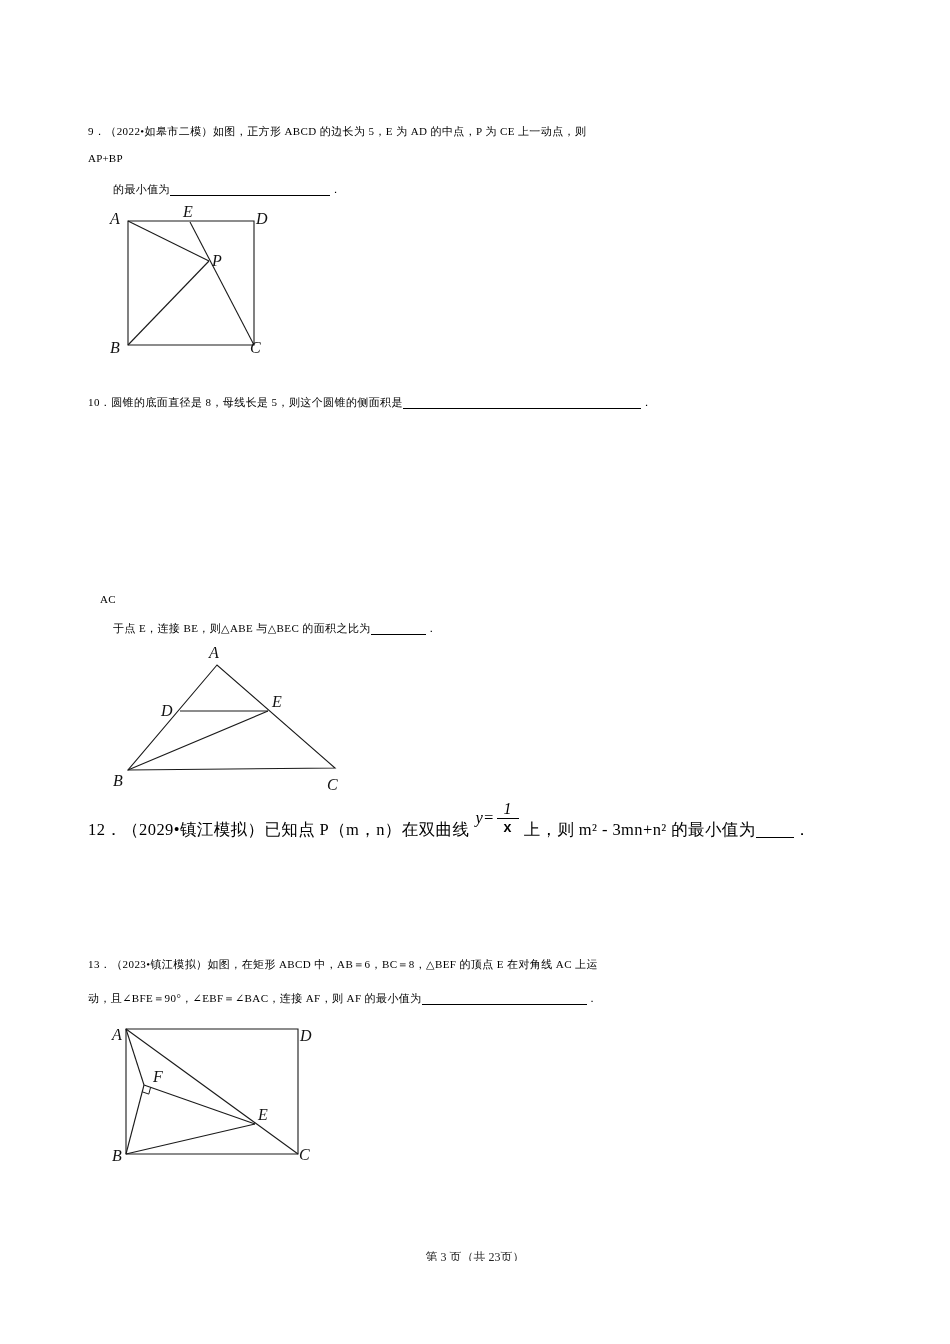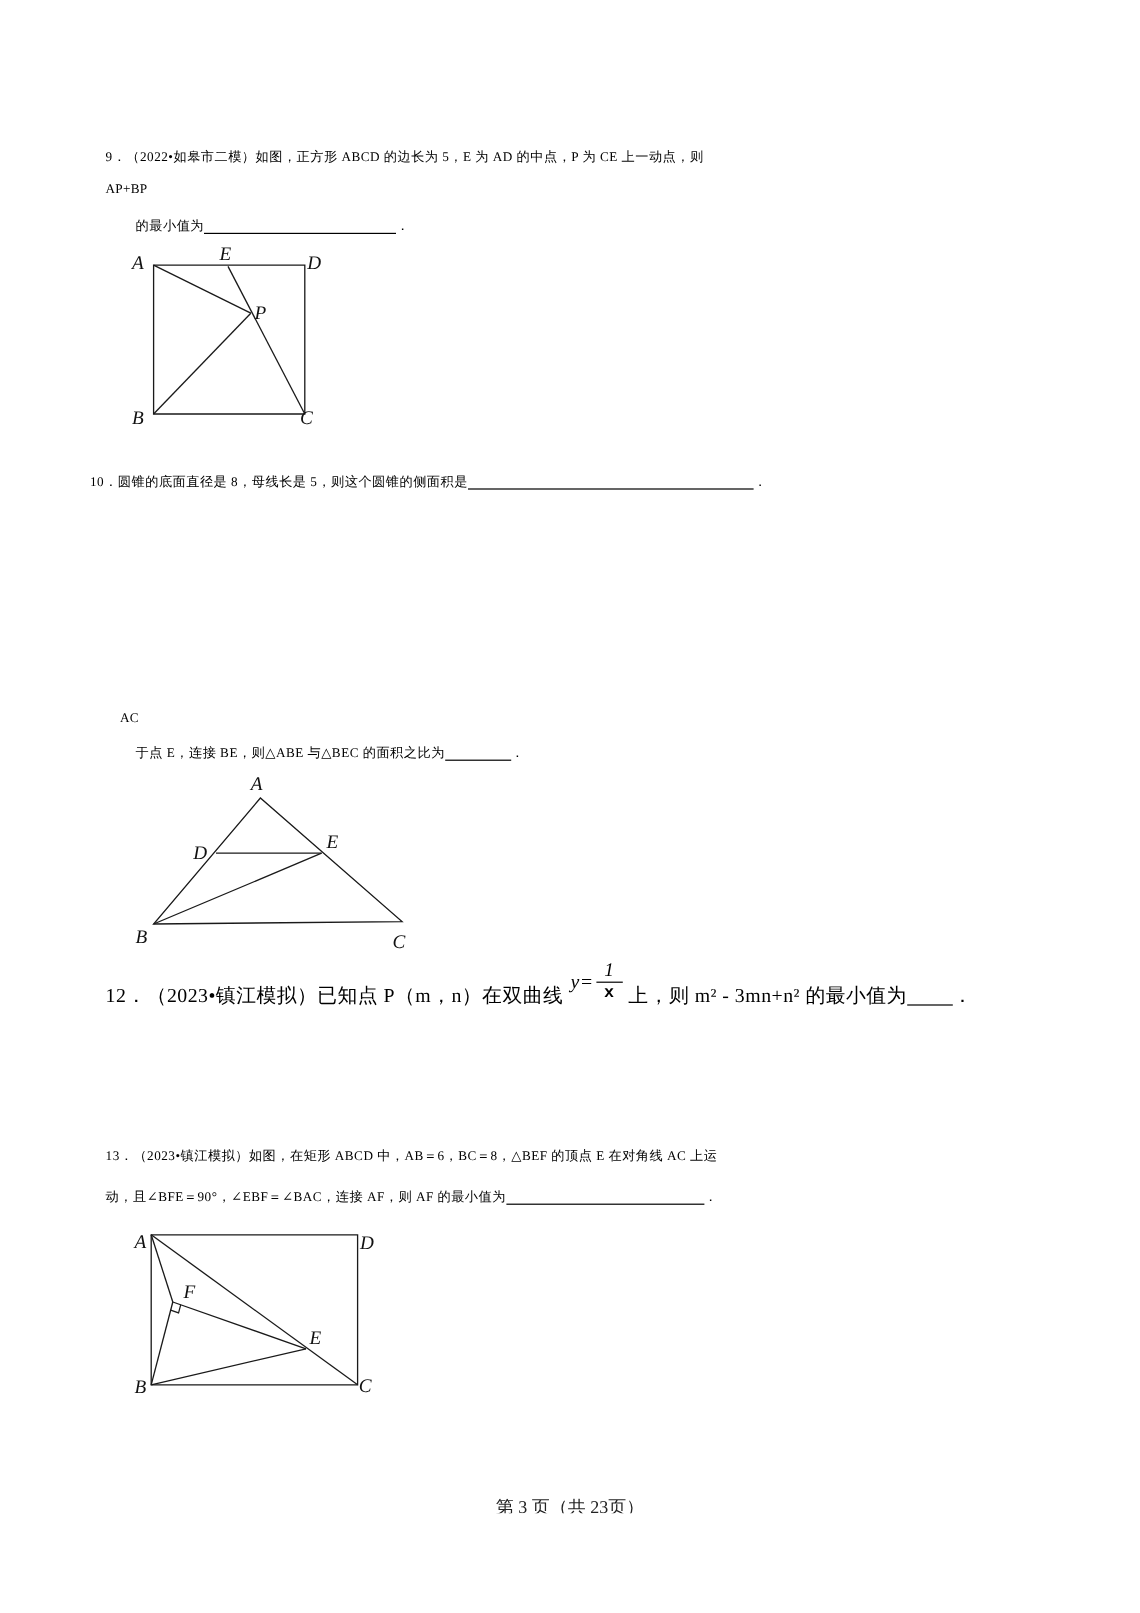--- a/index.html
+++ b/index.html
@@ -56,21 +56,21 @@
   .frac .bar{width:22px;border-top:1.6px solid #000;margin:1px 0;}
   .frac .den{line-height:16px;font-size:16px;font-family:"Liberation Mono","DejaVu Sans Mono",monospace;font-style:normal;font-weight:bold;font-size:14px;}
   .footer-clip{
     position:absolute;
     left:0;top:1249px;
     width:950px;height:12px;
     overflow:hidden;
   }
   .footer-clip div{
     text-align:center;
-    font-size:15px;
+    font-size:12px;
     line-height:17px;
     color:#222;
   }
 </style>
 </head>
 <body>
 
 <div class="page">
 
   <div class="line" style="left:88px;top:120px">9．（2022•如皋市二模）如图，正方形 ABCD 的边长为 5，E 为 AD 的中点，P 为 CE 上一动点，则</div>
@@ -87,21 +87,21 @@
       <path d="M28,147 L109,63" fill="none" stroke="#1a1a1a" stroke-width="1.1"></path>
       <text x="10" y="26">A</text>
       <text x="83" y="19">E</text>
       <text x="156" y="26">D</text>
       <text x="112" y="68">P</text>
       <text x="10" y="155">B</text>
       <text x="150" y="155">C</text>
     </svg>
   </div>
 
-  <div class="line" style="left:75px;top:391px">
+  <div class="line" style="left:88px;top:391px">
     <span>10．圆锥的底面直径是 8，母线长是 5，则这个圆锥的侧面积是</span><span class="blank" style="width:238px"></span><span>．</span>
   </div>
 
   <div class="line math" style="left:100px;top:588px">AC</div>
   <div class="line" style="left:113px;top:617px">
     <span>于点 E，连接 BE，则△ABE 与△BEC 的面积之比为</span><span class="blank" style="width:55px"></span><span>．</span>
   </div>
 
   <div class="fig" style="left:103px;top:643px">
     <svg width="250" height="155" viewBox="0 0 250 155">
@@ -110,21 +110,21 @@
       <path d="M25,127 L165,68" fill="none" stroke="#1a1a1a" stroke-width="1.1"></path>
       <text x="106" y="15">A</text>
       <text x="58" y="73">D</text>
       <text x="169" y="64">E</text>
       <text x="10" y="143">B</text>
       <text x="224" y="147">C</text>
     </svg>
   </div>
 
   <div class="q12row">
-    <span class="seg">12．（2023•镇江模拟）已知点 P（m，n）在双曲线</span>
+    <span class="seg">12．（2029•镇江模拟）已知点 P（m，n）在双曲线</span>
     <span class="formula">
       <span class="lhs">y=</span>
       <span class="frac">
         <span class="num">1</span>
         <span class="bar"></span>
         <span class="den">x</span>
       </span>
     </span>
     <span class="seg">上，则 m² - 3mn+n² 的最小值为 </span>
     <span class="seg"><span class="blank" style="width:38px"></span><span>．</span></span>

